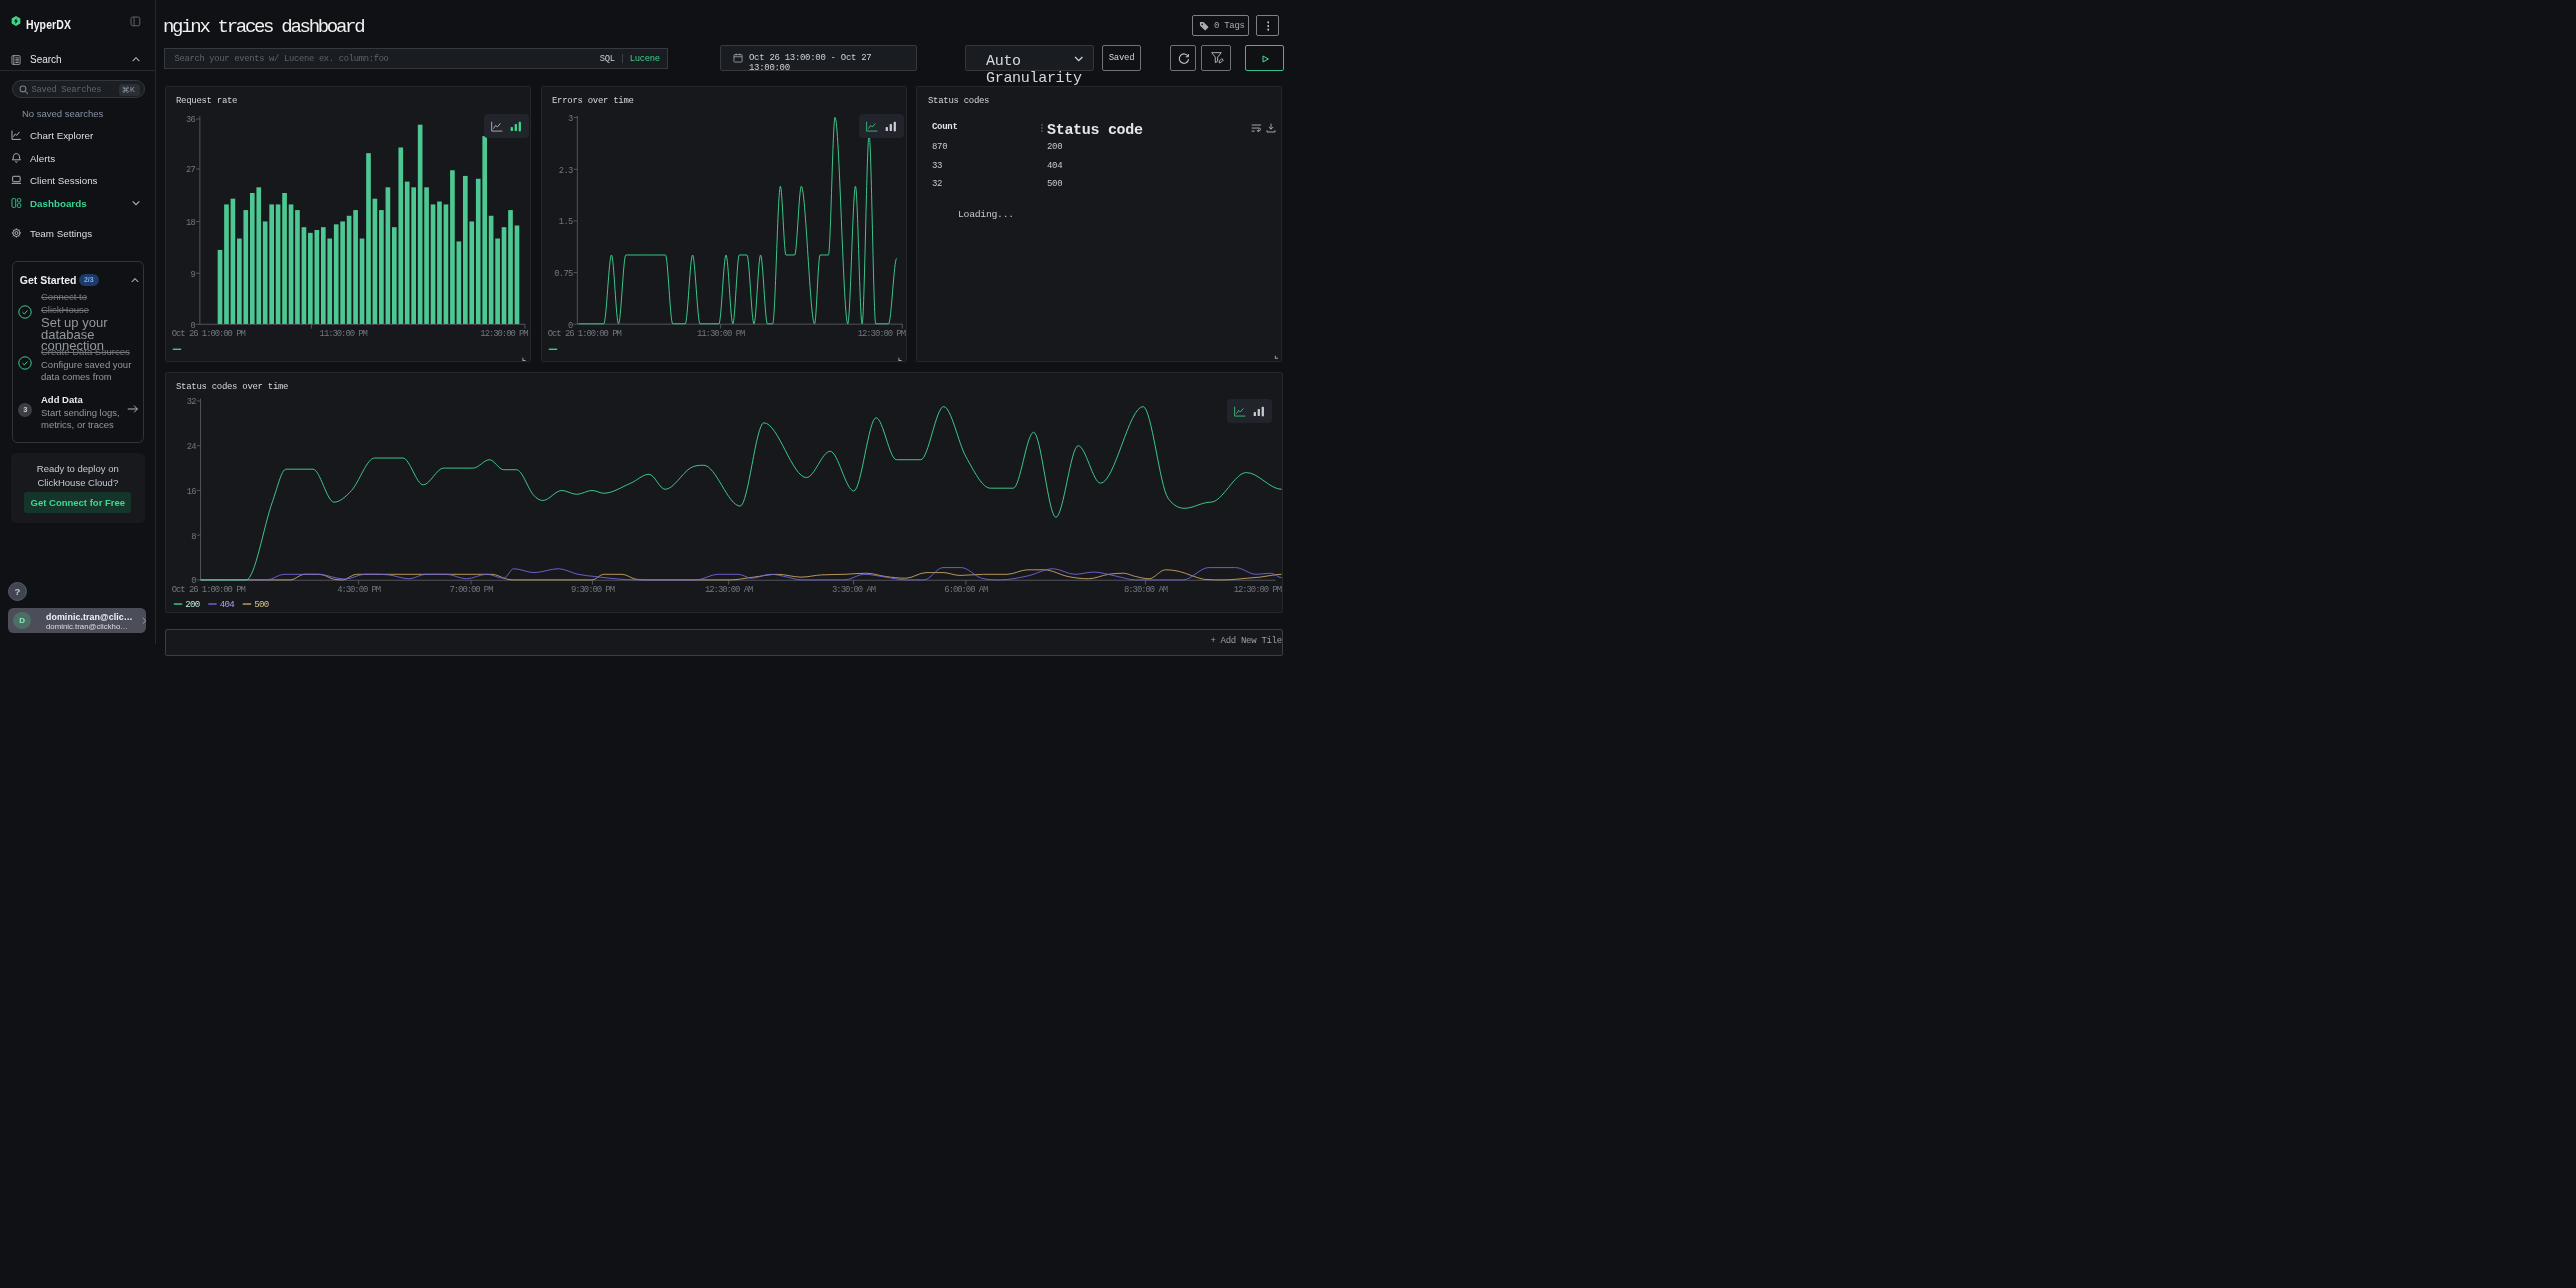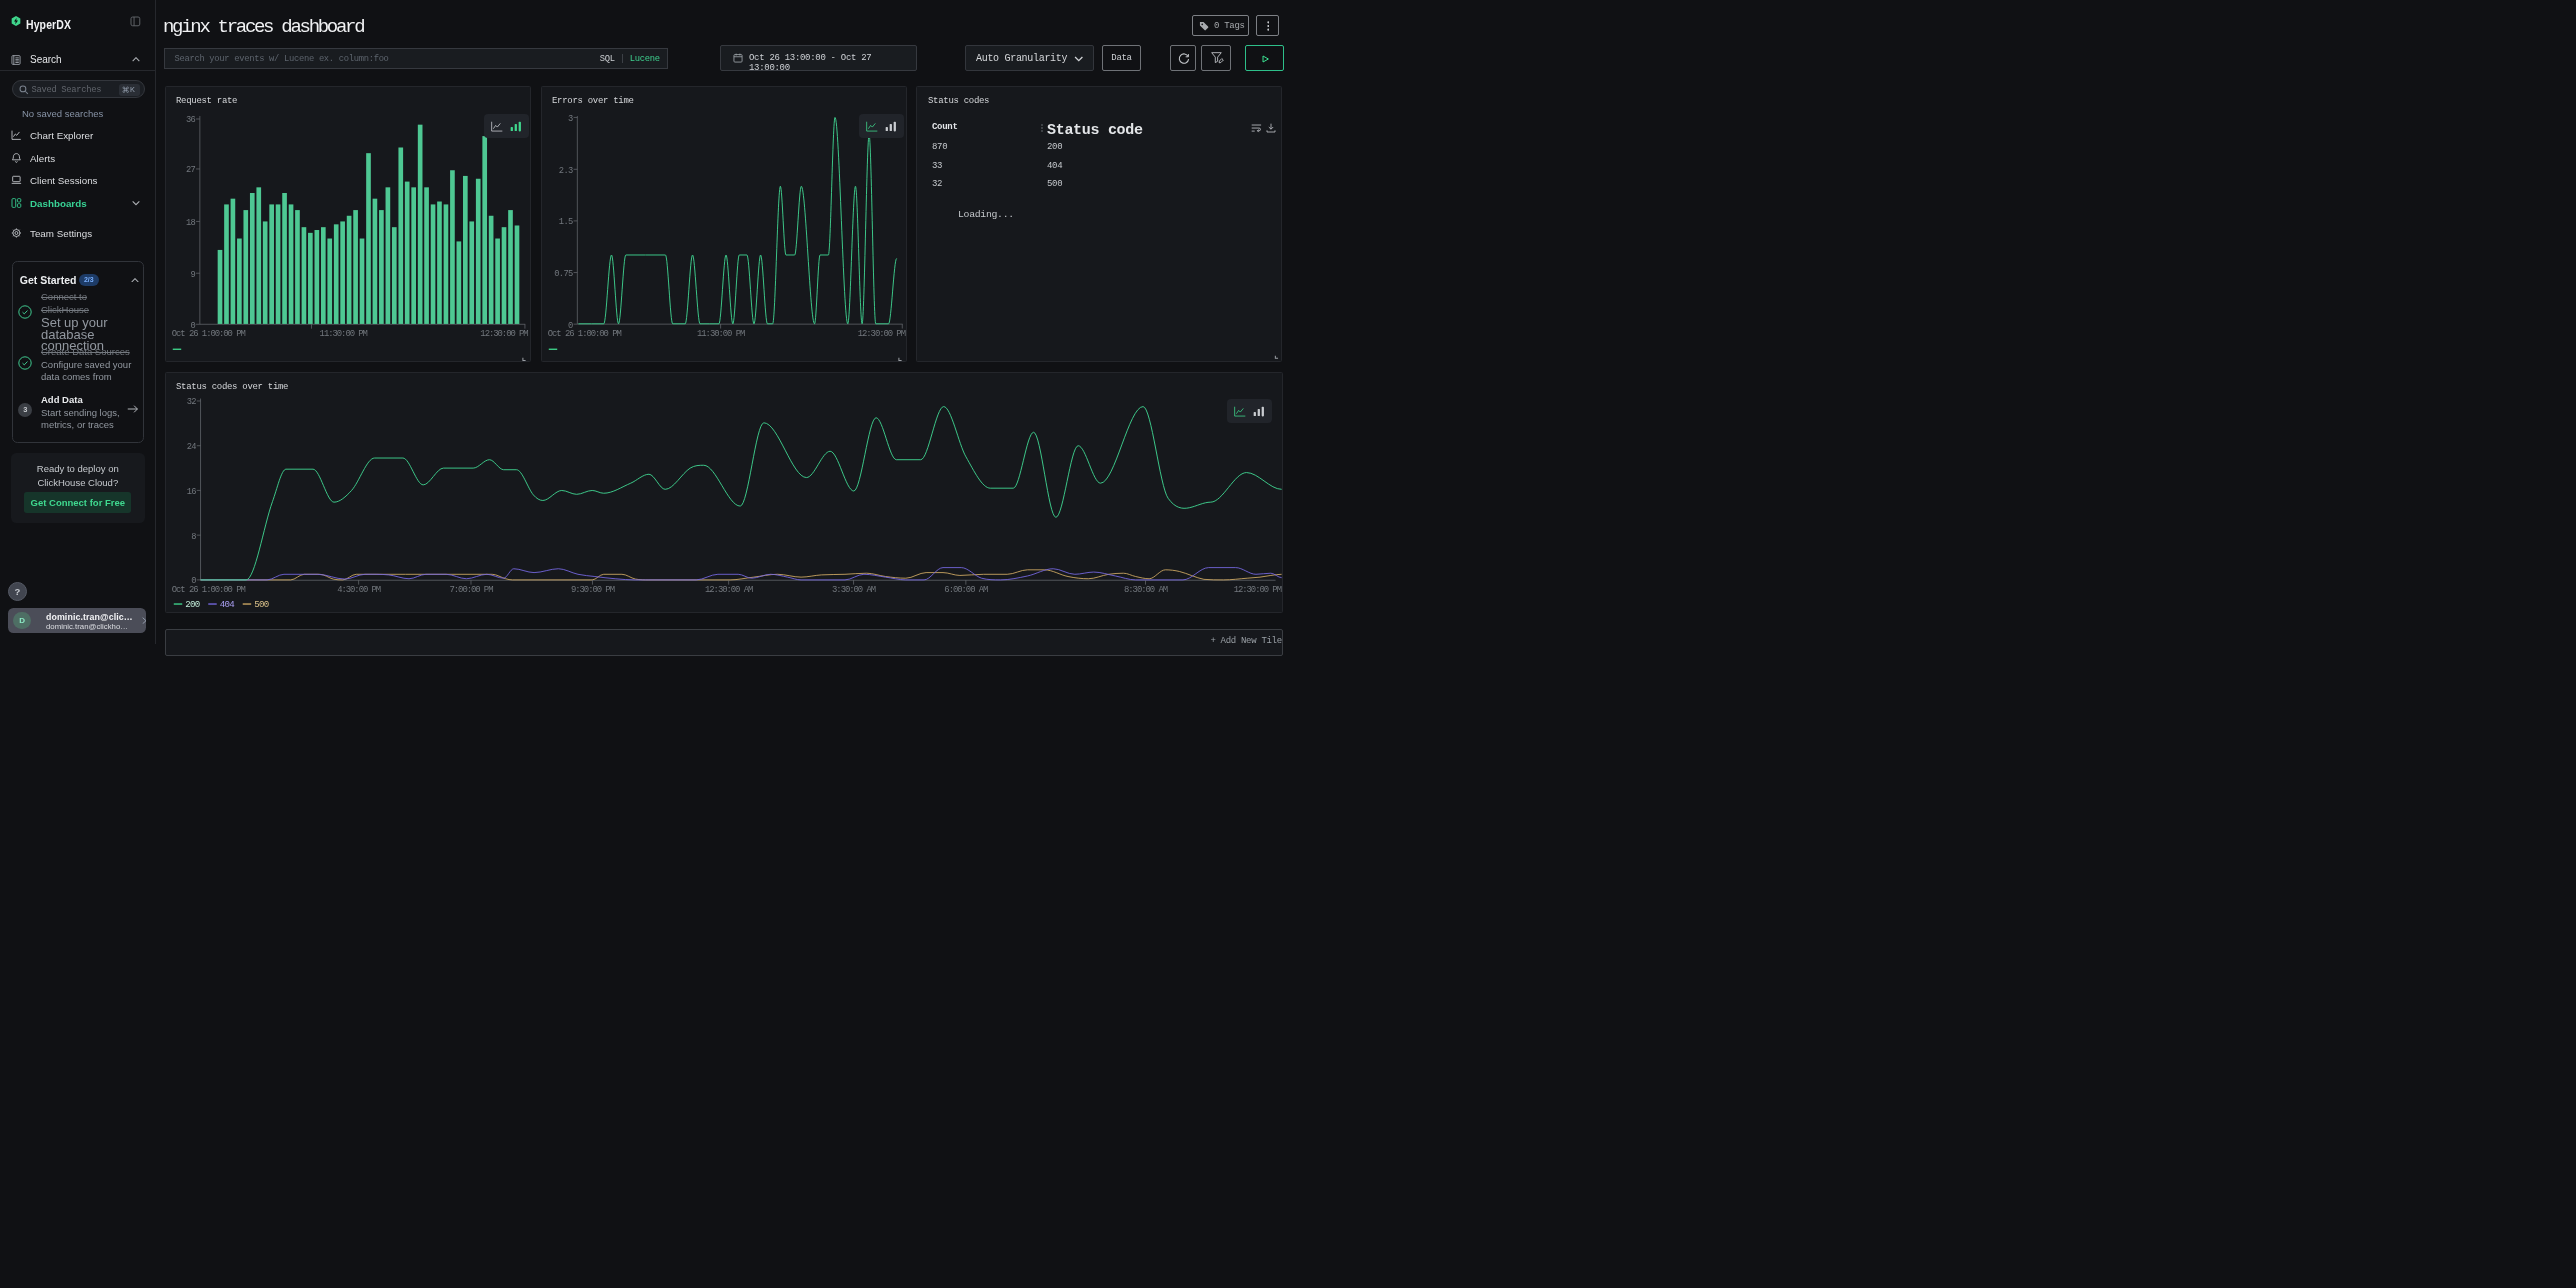--- a/index.html
+++ b/index.html
@@ -176,27 +176,27 @@
   <div class="abs" style="left:564px;top:45px;width:197px;height:26px;background:#191c20;border:0.7px solid #36393f;border-radius:2px">
     <svg class="abs" style="left:11.5px;top:7.4px" width="10" height="10" viewBox="0 0 16 16" fill="none" stroke="#9aa0a6" stroke-width="1.4">
       <rect x="1.5" y="2.5" width="13" height="12" rx="1.5"></rect>
         <line x1="1.5" y1="6" x2="14.5" y2="6"></line>
       <line x1="5" y1="1" x2="5" y2="4"></line>
         <line x1="11" y1="1" x2="11" y2="4"></line>
     </svg>
     <div class="abs mono" style="left:28px;top:7px;font-size:9px;color:#ced1d5;letter-spacing:-0.3px">Oct 26 13:00:00 - Oct 27 13:00:00</div>
   </div>
   <div class="abs" style="left:809px;top:45px;width:129px;height:26px;background:#191c20;border:0.7px solid #33363c;border-radius:2px">
-    <div class="abs mono" style="left:10px;top:7px;font-size:10px;color:#d6d8db;letter-spacing:-0.3px">Auto Granularity</div>
+    <div class="abs mono" style="left:20px;top:7px;font-size:15px;color:#d6d8db;letter-spacing:-0.3px">Auto Granularity</div>
     <svg class="abs" style="left:108px;top:10px" width="9.5" height="6" viewBox="0 0 14 9" fill="none" stroke="#d0d3d6" stroke-width="2">
         <path d="M1.5 1.5 L7 7 L12.5 1.5"></path>
       </svg>
   </div>
   <div class="abs" style="left:946px;top:45px;width:39px;height:26px;border:0.7px solid #6f7277;border-radius:2px">
-    <div class="abs mono" style="left:0;top:7px;width:100%;text-align:center;font-size:9px;color:#ced1d5;letter-spacing:-0.3px">Data</div>
+    <div class="abs mono" style="left:0;top:7px;width:100%;text-align:center;font-size:9px;color:#ced1d5;letter-spacing:-0.3px">Saved</div>
   </div>
   <div class="abs" style="left:1014px;top:45px;width:26px;height:26px;border:0.7px solid #6f7277;border-radius:2px">
     <svg class="abs" style="left:6.8px;top:6.8px" width="12" height="12" viewBox="0 0 18 18" fill="none" stroke="#c3c6ca" stroke-width="1.6">
       <path d="M15.2 5.2 A7 7 0 1 0 15.9 9.2"></path>
       <path d="M15.6 1.6 V5.7 H11.5" stroke-width="1.5"></path>
     </svg>
   </div>
   <div class="abs" style="left:1045px;top:45px;width:30px;height:26px;border:0.7px solid #6f7277;border-radius:2px">
     <svg class="abs" style="left:8.8px;top:6px" width="13" height="13" viewBox="0 0 19 19" fill="none" stroke="#c3c6ca" stroke-width="1.3">
       <path d="M1 1 H15 L9.7 7.5 V13.5 L6.3 15.5 V7.5 Z"></path>

